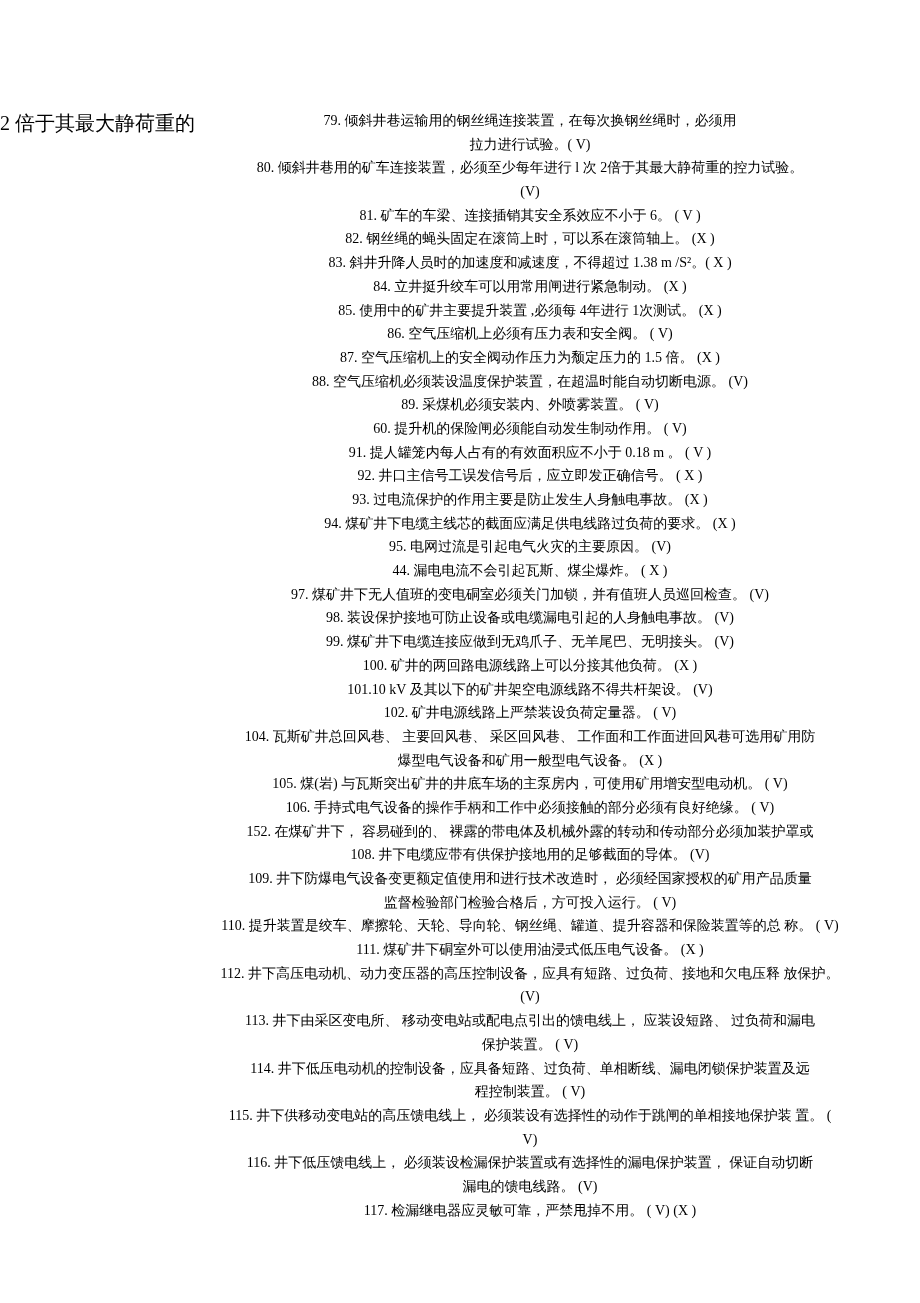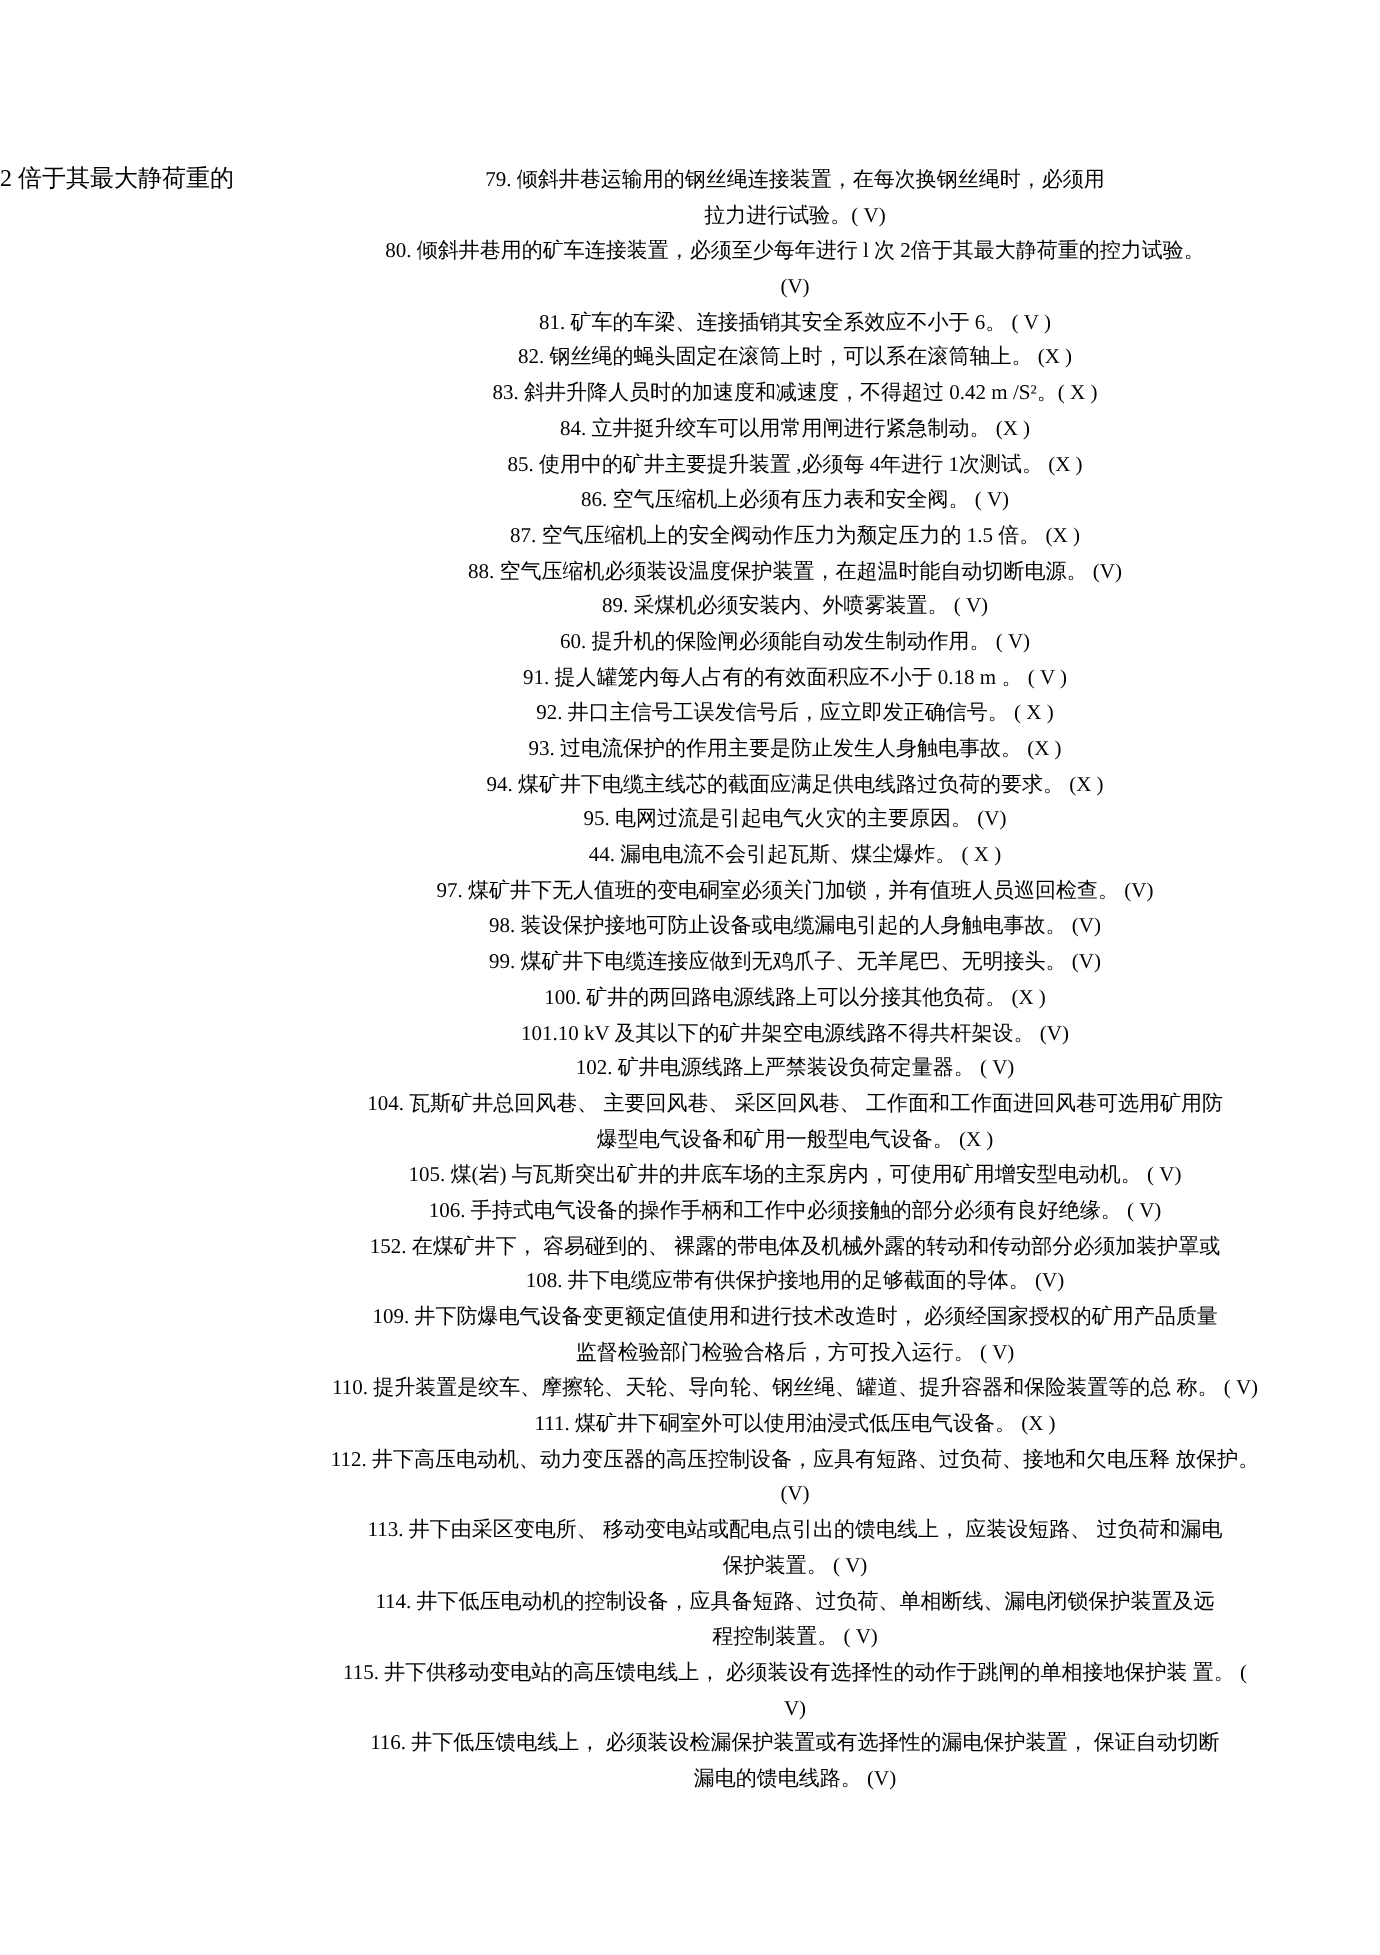--- a/index.html
+++ b/index.html
@@ -18,41 +18,41 @@
   .page {
     position: relative;
     width: 920px;
     padding: 110px 40px 60px 180px;
     box-sizing: border-box;
   }
   .margin-note {
     position: absolute;
     left: 0px;
     top: 108px;
-    font-size: 16px;
+    font-size: 20px;
     white-space: nowrap;
   }
   .item {
     margin: 0 0 2px 0;
     text-align: center;
   }
 </style>
 </head>
 <body>
 
 <div class="page">
   <div class="margin-note">2 倍于其最大静荷重的</div>
   <div id="list">
       <div class="item">79.  倾斜井巷运输用的钢丝绳连接装置，在每次换钢丝绳时，必须用</div>
       <div class="item">拉力进行试验。( V)</div>
       <div class="item">80.  倾斜井巷用的矿车连接装置，必须至少每年进行       l 次  2倍于其最大静荷重的控力试验。</div>
       <div class="item">(V)</div>
       <div class="item">81.  矿车的车梁、连接插销其安全系效应不小于       6。   ( V )</div>
       <div class="item">82.  钢丝绳的蝇头固定在滚筒上时，可以系在滚筒轴上。         (X )</div>
-      <div class="item">83.  斜井升降人员时的加速度和减速度，不得超过       0.42 m /S²。( X )</div>
+      <div class="item">83.  斜井升降人员时的加速度和减速度，不得超过       1.38 m /S²。( X )</div>
       <div class="item">84.  立井挺升绞车可以用常用闸进行紧急制动。  (X )</div>
       <div class="item">85.  使用中的矿井主要提升装置 ,必须每 4年进行 1次测试。  (X )</div>
       <div class="item">86.  空气压缩机上必须有压力表和安全阀。     ( V)</div>
       <div class="item">87.  空气压缩机上的安全阀动作压力为颓定压力的  1.5 倍。   (X )</div>
       <div class="item">88.  空气压缩机必须装设温度保护装置，在超温时能自动切断电源。          (V)</div>
       <div class="item">89.  采煤机必须安装内、外喷雾装置。  ( V)</div>
       <div class="item">60.  提升机的保险闸必须能自动发生制动作用。  ( V)</div>
       <div class="item">91.  提人罐笼内每人占有的有效面积应不小于  0.18 m 。   ( V )</div>
       <div class="item">92.  井口主信号工误发信号后，应立即发正确信号。  ( X )</div>
       <div class="item">93.  过电流保护的作用主要是防止发生人身触电事故。  (X )</div>
@@ -78,14 +78,15 @@
       <div class="item">112.  井下高压电动机、动力变压器的高压控制设备，应具有短路、过负荷、接地和欠电压释 放保护。</div>
       <div class="item">(V)</div>
       <div class="item">113.  井下由采区变电所、  移动变电站或配电点引出的馈电线上，  应装设短路、  过负荷和漏电</div>
       <div class="item">保护装置。  ( V)</div>
       <div class="item">114.  井下低压电动机的控制设备，应具备短路、过负荷、单相断线、漏电闭锁保护装置及远</div>
       <div class="item">程控制装置。   ( V)</div>
       <div class="item">115.  井下供移动变电站的高压馈电线上，  必须装设有选择性的动作于跳闸的单相接地保护装 置。  (</div>
       <div class="item">V)</div>
       <div class="item">116.  井下低压馈电线上，  必须装设检漏保护装置或有选择性的漏电保护装置，  保证自动切断</div>
       <div class="item">漏电的馈电线路。  (V)</div>
+      <div class="item">117.  检漏继电器应灵敏可靠，严禁甩掉不用。  ( V)                          (X )</div>
     </div>
 </div>
 
 </body></html>

